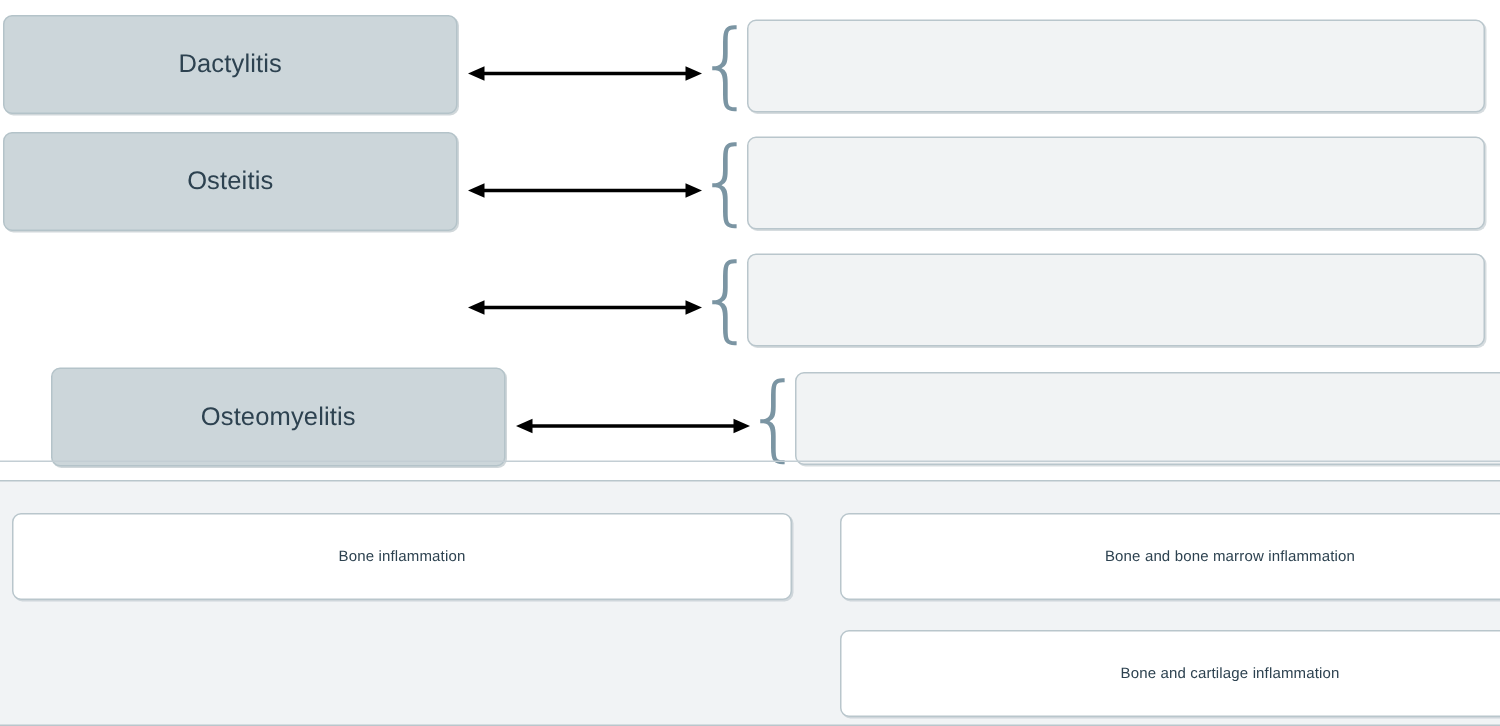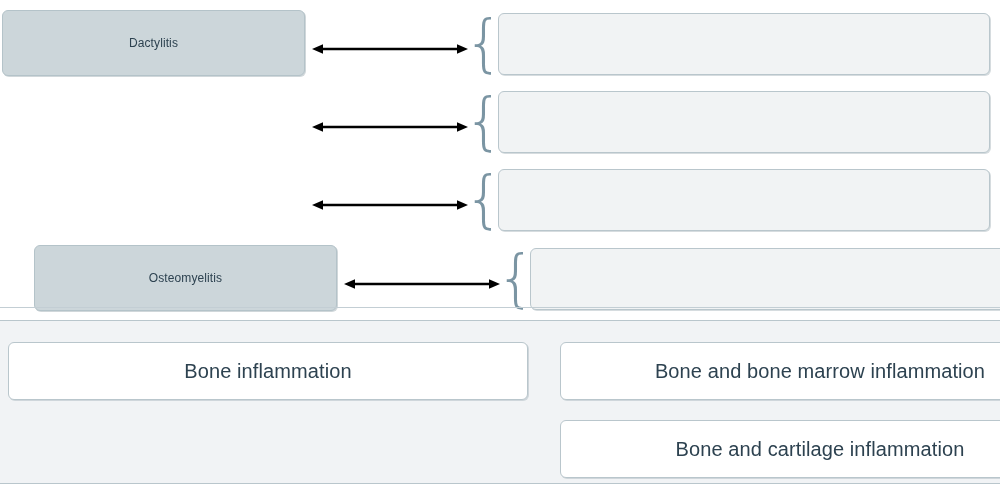--- a/index.html
+++ b/index.html
@@ -47,21 +47,21 @@
     box-sizing: border-box;
     background: #ccd6da;
     border: 1px solid #b4c3c9;
     border-radius: 6px;
     display: flex;
     align-items: center;
     justify-content: center;
     box-shadow: 1px 1px 0 rgba(120,140,150,0.35);
   }
   .term-label {
-    font-size: 12px;
+    font-size: 17px;
     color: #2d4250;
     letter-spacing: 0.1px;
     text-align: left;
     padding: 0 8px;
   }
 
   
   .arrow {
     position: absolute;
     left: 312px;
@@ -131,21 +131,21 @@
     box-sizing: border-box;
     background: #ffffff;
     border: 1px solid #b9c6cc;
     border-radius: 6px;
     display: flex;
     align-items: center;
     justify-content: center;
     box-shadow: 1px 1px 0 rgba(120,140,150,0.28);
   }
   .bank-card .bank-label {
-    font-size: 20px;
+    font-size: 10px;
     color: #2d4250;
     letter-spacing: 0.1px;
     text-align: center;
     padding: 0 10px;
     white-space: nowrap;
   }
 
   
   .col-left  { left: 8px;   width: 520px; }
   .col-right { left: 560px; width: 520px; }
@@ -168,20 +168,23 @@
           <line x1="8" y1="6" x2="148" y2="6" stroke="#000000" stroke-width="2.4"></line>
           <polygon points="0,6 11,1.2 11,10.8" fill="#000000"></polygon>
           <polygon points="156,6 145,1.2 145,10.8" fill="#000000"></polygon>
         </svg>
       </div>
       <div class="brace">{</div>
       <div class="drop-zone"></div>
     </div>
 
     <div class="match-row" style="top:88px;">
+      <div class="term-box">
+        <span class="term-label">Osteitis</span>
+      </div>
       <div class="arrow">
         <svg width="156" height="12" viewBox="0 0 156 12">
           <line x1="8" y1="6" x2="148" y2="6" stroke="#000000" stroke-width="2.4"></line>
           <polygon points="0,6 11,1.2 11,10.8" fill="#000000"></polygon>
           <polygon points="156,6 145,1.2 145,10.8" fill="#000000"></polygon>
         </svg>
       </div>
       <div class="brace">{</div>
       <div class="drop-zone"></div>
     </div>

